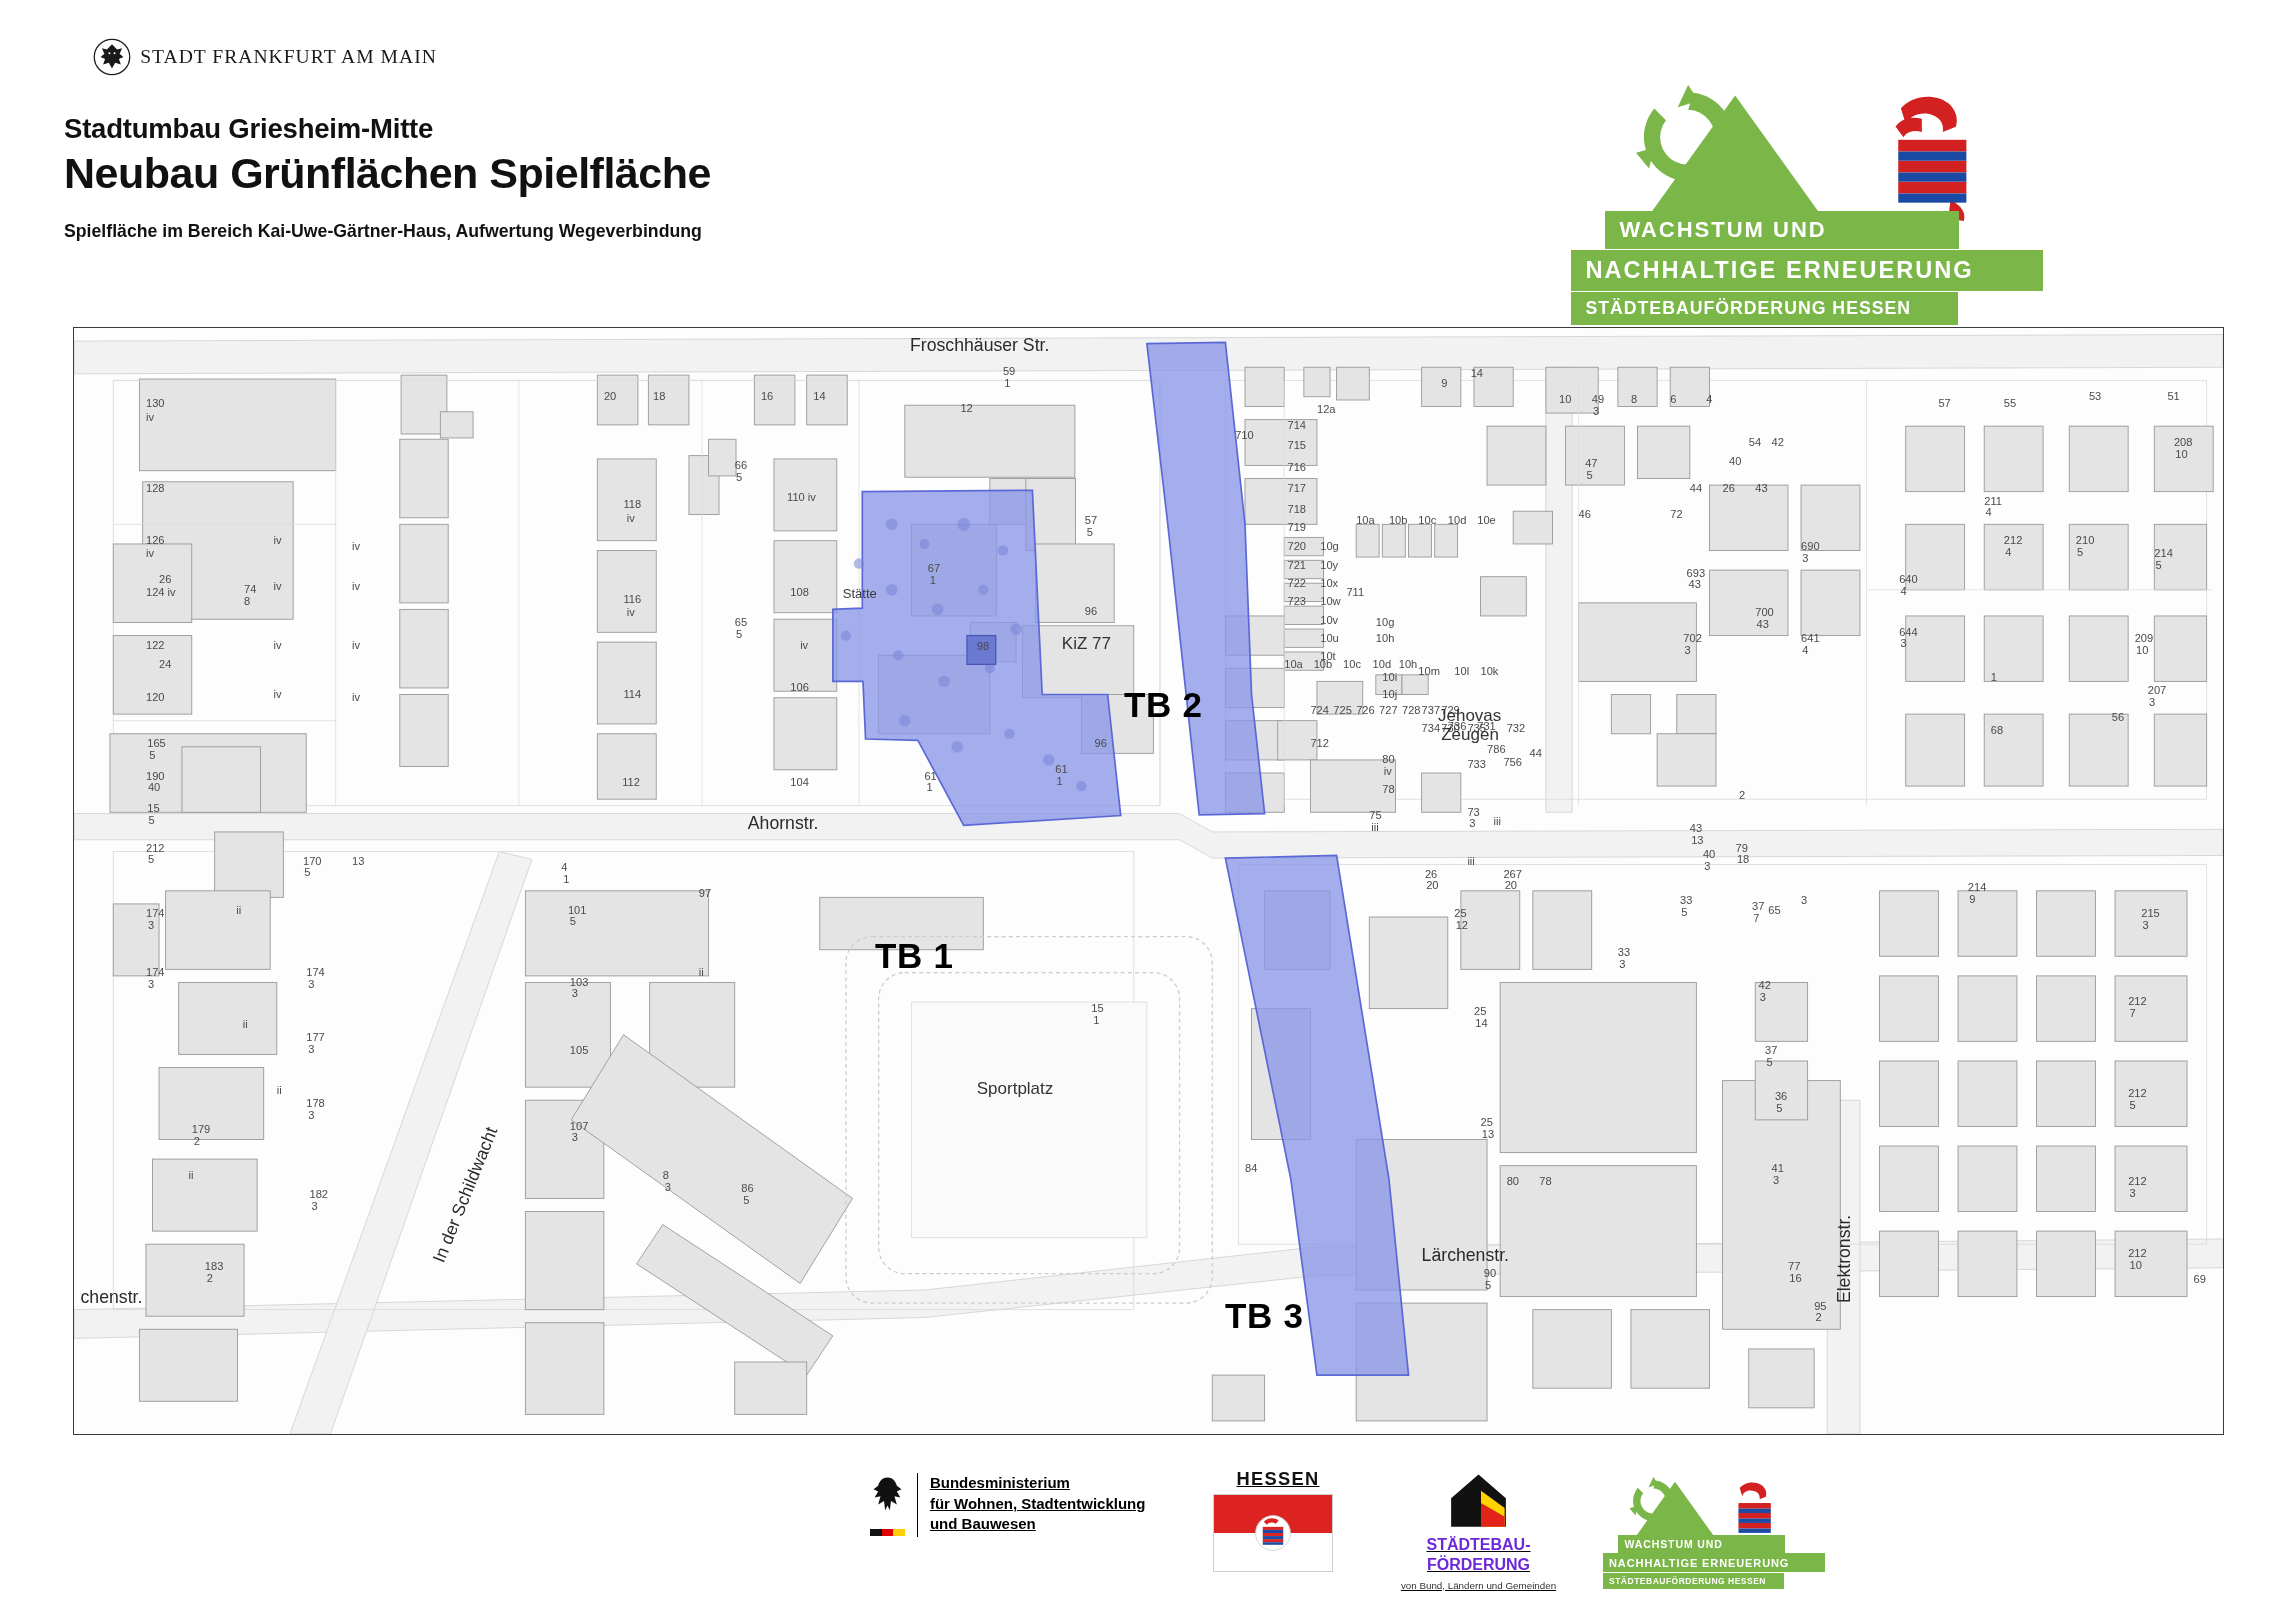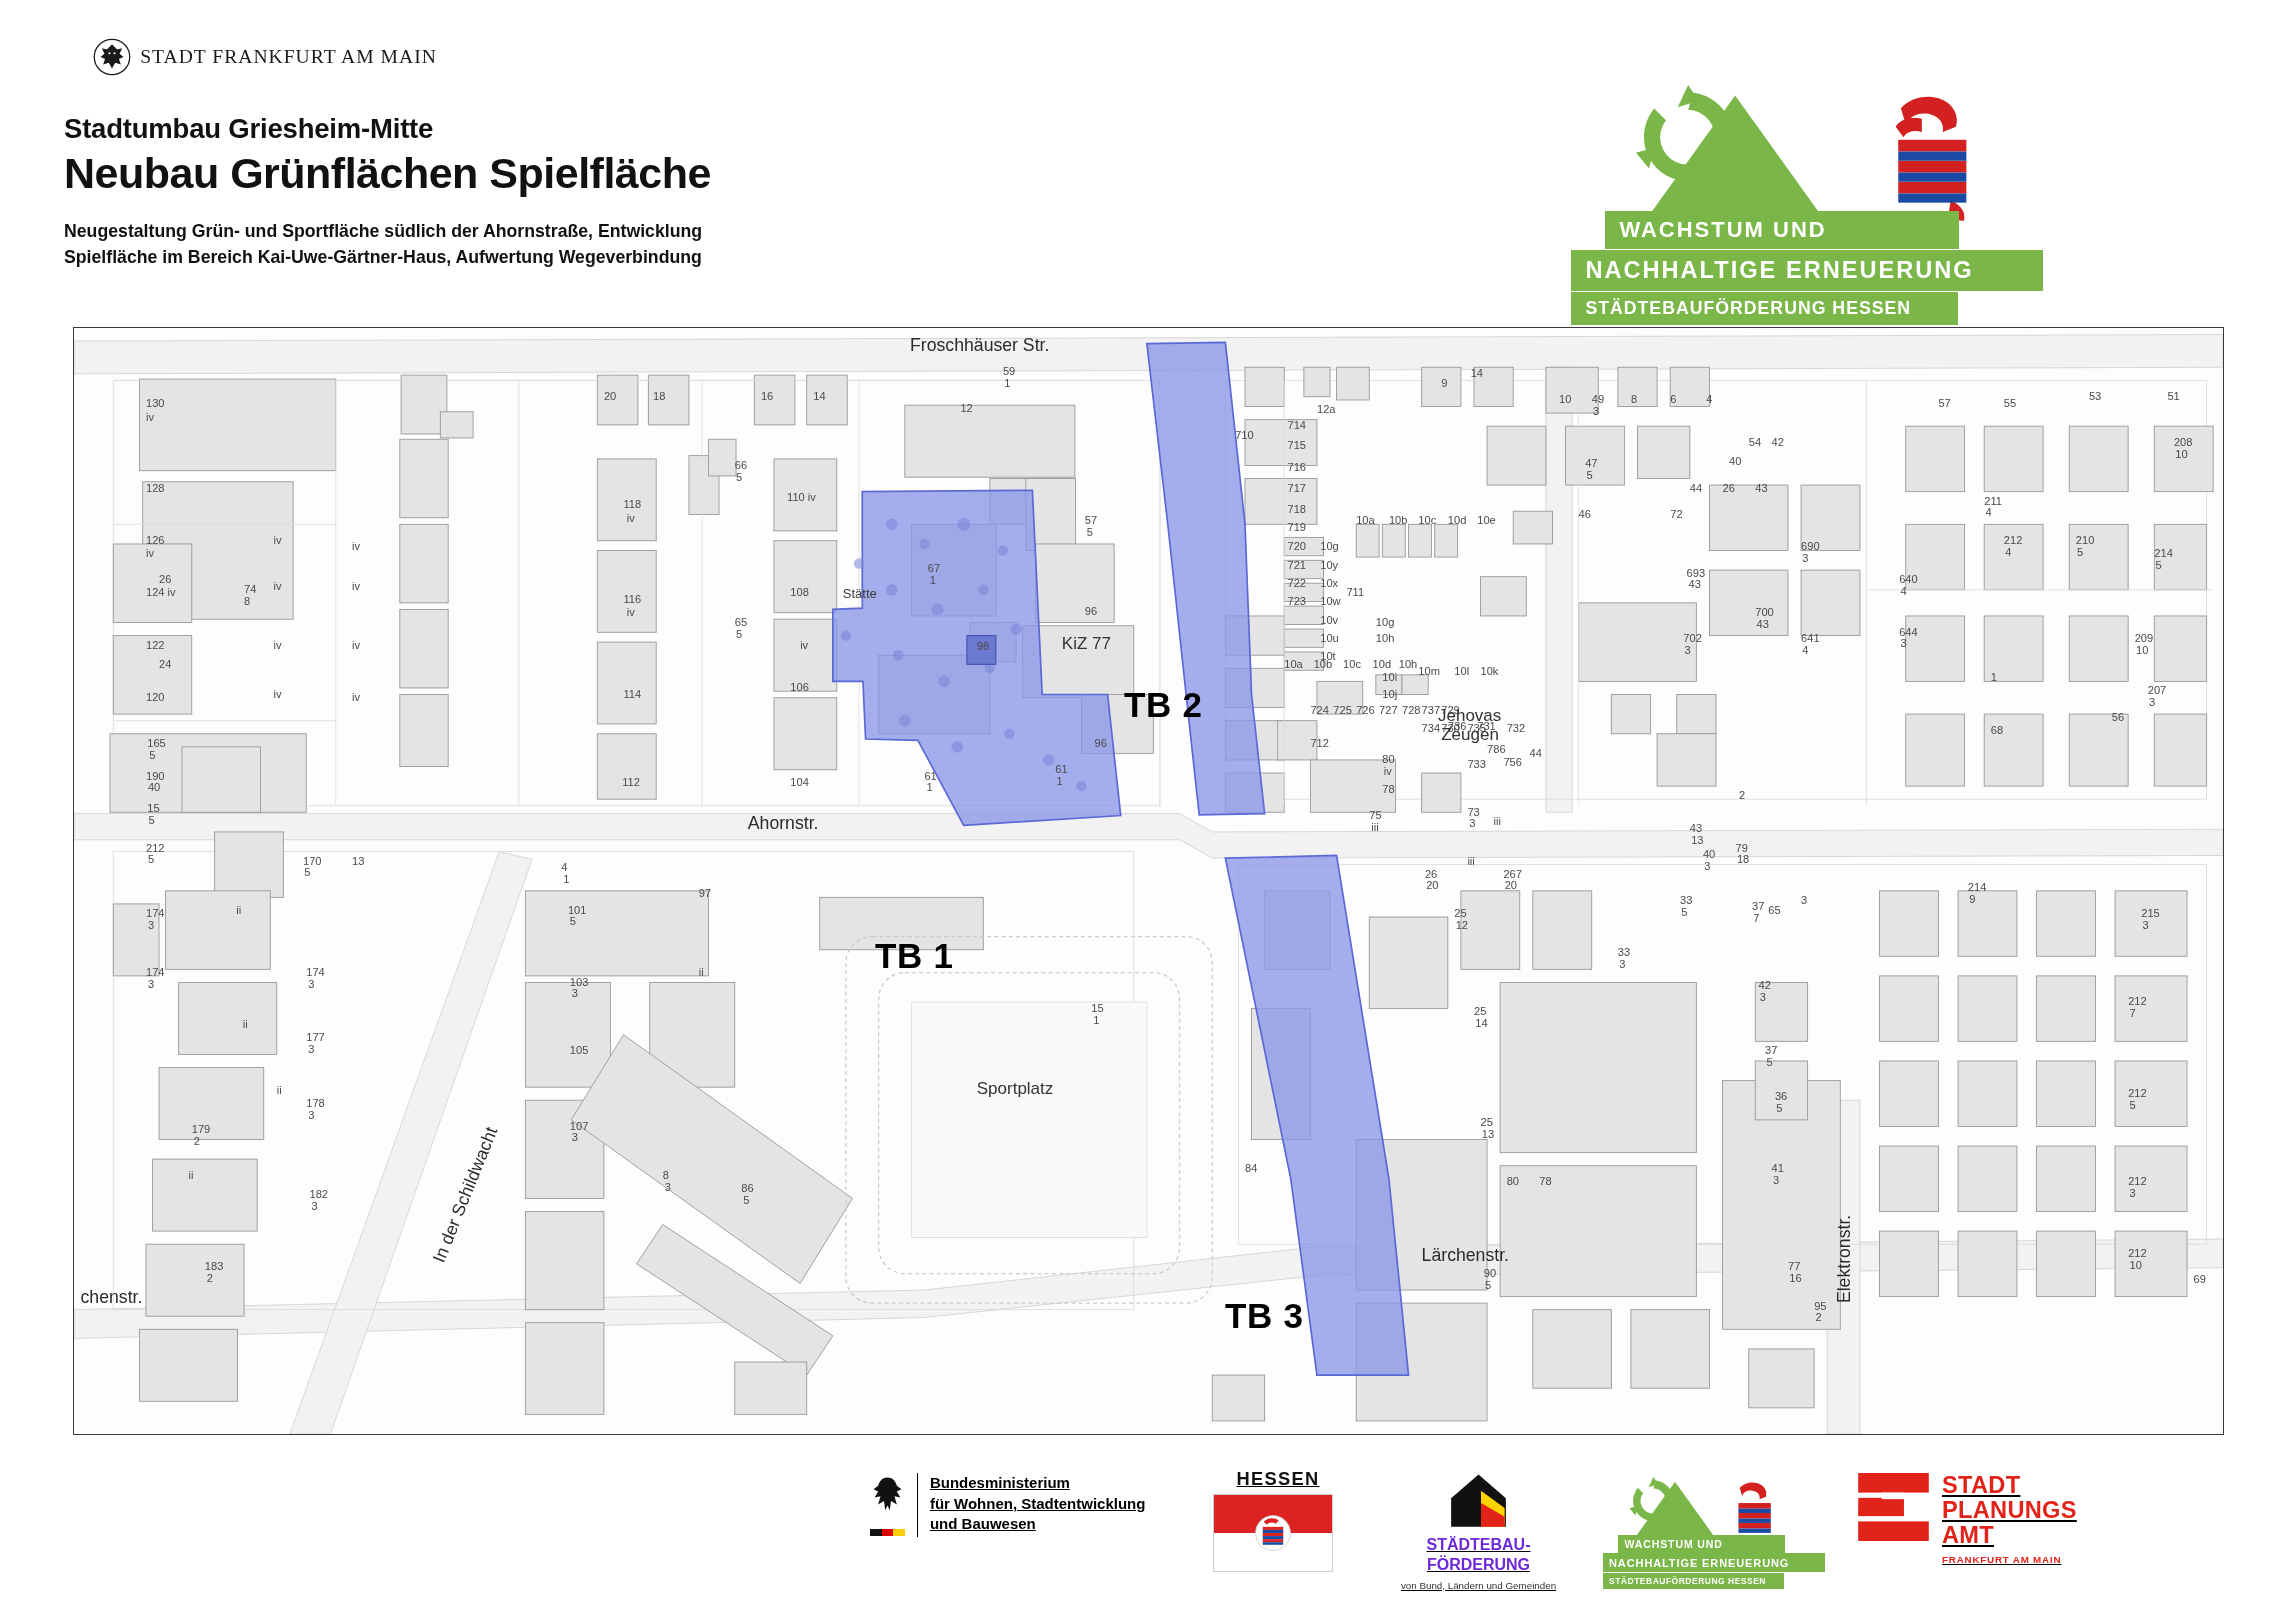--- a/index.html
+++ b/index.html
@@ -199,21 +199,20 @@
       <path d="M30 10 L22 18 L14 16 L18 25 L12 30 L19 33 L16 42 L25 39 L30 48 L35 39 L44 42 L41 33 L48 30 L42 25 L46 16 L38 18 Z" fill="#1a1a1a"></path>
       <circle cx="26" cy="24" r="1.6" fill="#fff"></circle>
       <circle cx="34" cy="24" r="1.6" fill="#fff"></circle>
     </svg>
     <div class="city-text">STADT FRANKFURT AM MAIN</div>
   </div>
 
   <div class="title-block">
     <div class="title-sub">Stadtumbau Griesheim-Mitte</div>
     <div class="title-main">Neubau Grünflächen Spielfläche</div>
-    <div class="title-desc">Neugestaltung Grün- und Sportfläche südlich der Ahornstraße, Entwicklung</div>
     <div class="title-desc">Spielfläche im Bereich Kai-Uwe-Gärtner-Haus, Aufwertung Wegeverbindung</div>
   </div>
 
   <div class="program-logo">
     <svg class="pl-green-arrow" viewBox="0 0 190 105">
       <path d="M120 8 L186 100 L54 100 Z" fill="#7ab648"></path>
       <path d="M58 18 a34 34 0 1 0 30 -12 l-4 13 a21 21 0 1 1 -17 8 z" fill="#7ab648"></path>
       <path d="M84 0 L92 12 L76 17 Z" fill="#7ab648"></path>
       <path d="M44 52 L58 48 L54 64 Z" fill="#7ab648"></path>
     </svg>
@@ -853,28 +852,14 @@
         <rect x="20" y="47" width="52" height="7"></rect>
         <rect x="20" y="63" width="52" height="7"></rect>
         <rect x="20" y="79" width="52" height="7"></rect>
       </g>
     </svg>
     <div class="pf-bar pf-bar1">WACHSTUM UND</div>
     <div class="pf-bar pf-bar2">NACHHALTIGE ERNEUERUNG</div>
     <div class="pf-bar pf-bar3">STÄDTEBAUFÖRDERUNG HESSEN</div>
   </div>
 
-  <div class="f-item stadtplan">
-    <svg class="red-mark" viewBox="0 0 108 104">
-      <rect x="0" y="0" width="108" height="30" fill="#e2231a"></rect>
-      <rect x="0" y="38" width="70" height="28" fill="#e2231a"></rect>
-      <rect x="0" y="74" width="108" height="30" fill="#e2231a"></rect>
-      <rect x="36" y="30" width="34" height="10" fill="#ffffff"></rect>
-    </svg>
-    <div>
-      <div class="sp-text">STADT</div>
-      <div class="sp-text">PLANUNGS</div>
-      <div class="sp-text">AMT</div>
-      <div class="sp-sub">FRANKFURT AM MAIN</div>
-    </div>
-  </div>
 </div>
 
 
 </body></html>

